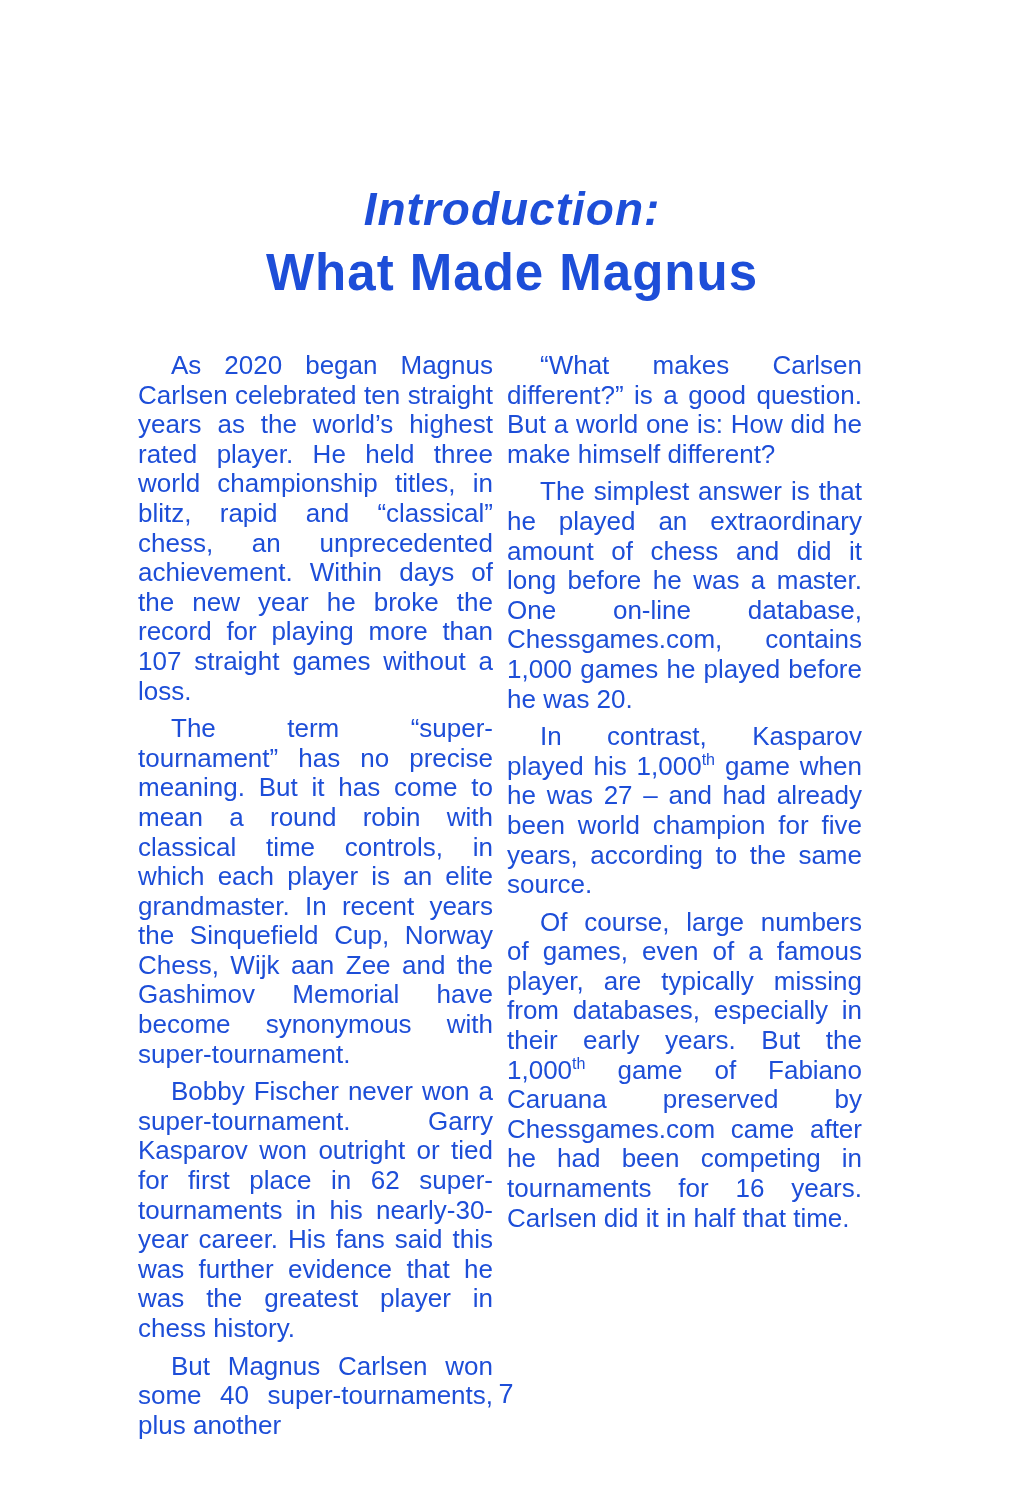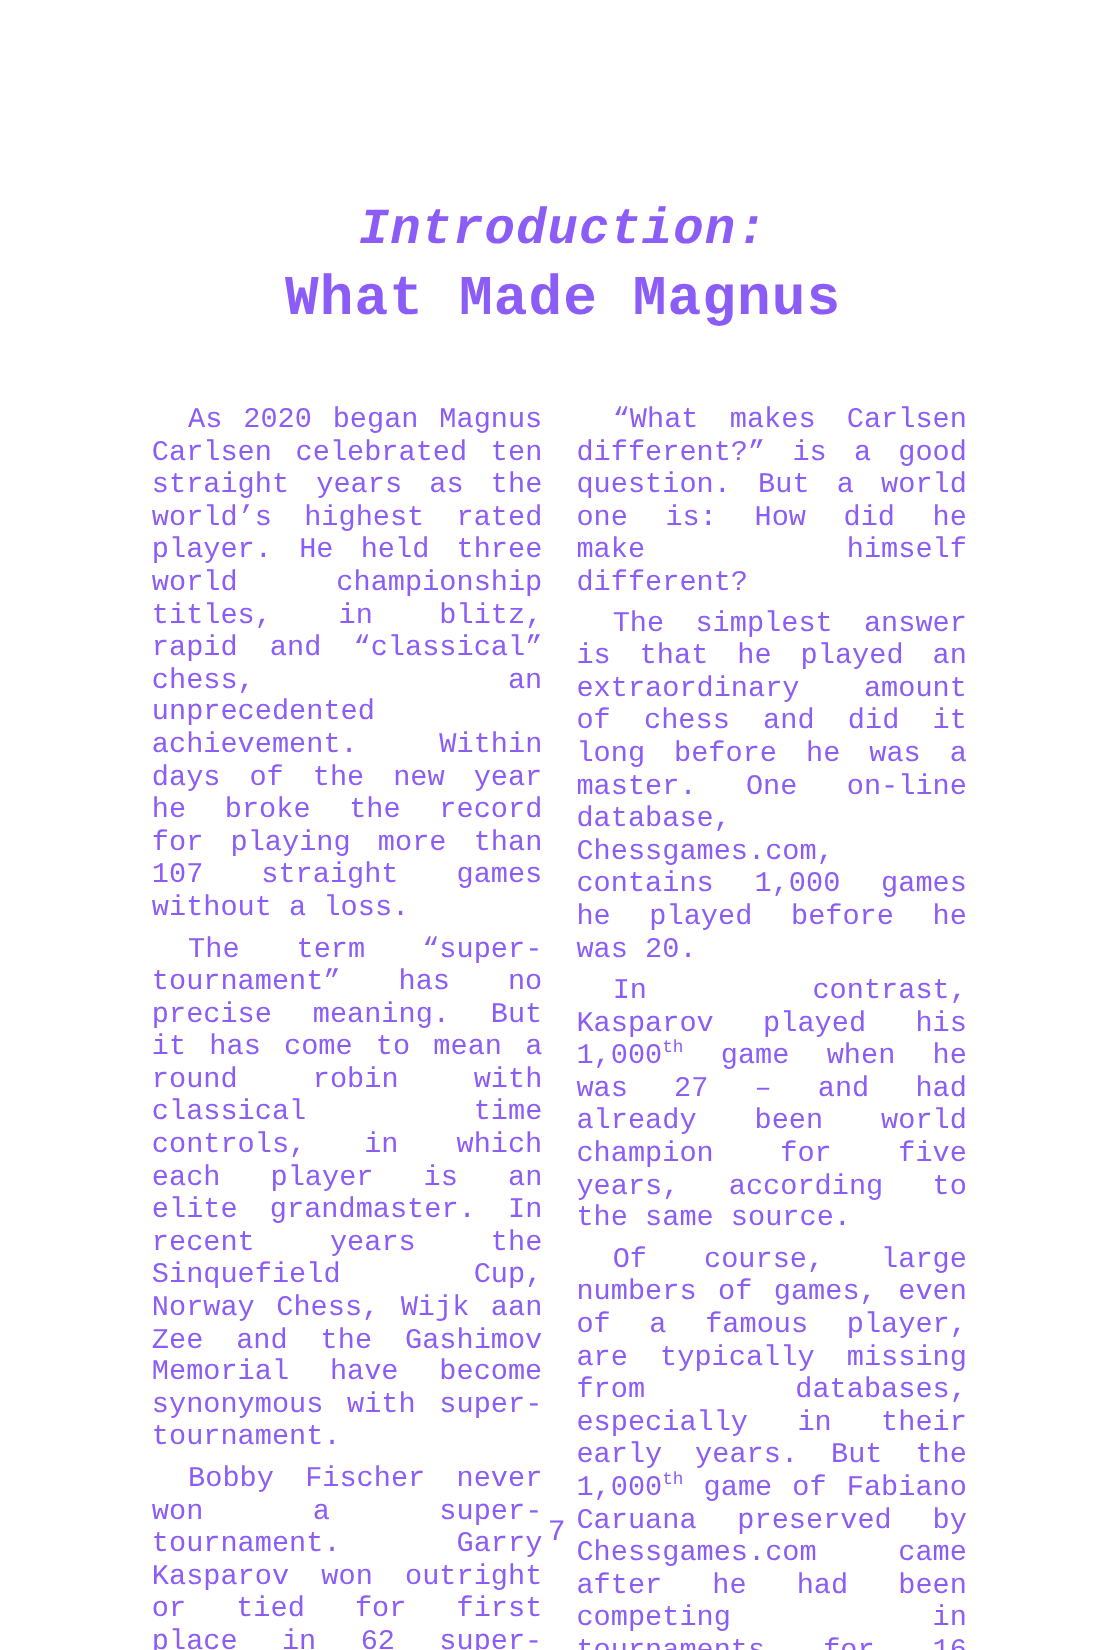--- a/index.html
+++ b/index.html
@@ -6,22 +6,22 @@
     margin: 0;
     padding: 0;
     background: #ffffff;
   }
   .page {
     position: relative;
     width: 1012px;
     height: 1500px;
     background: #ffffff;
     overflow: hidden;
-    font-family: Liberation Mono, monospace;
-    color: #8b5cf6;
+    font-family: Liberation Sans, sans-serif;
+    color: #1d4ed8;
   }
   .title-block {
     position: absolute;
     top: 185px;
     left: 6px;
     width: 1012px;
     text-align: center;
     margin: 0;
   }
   .title-line-1 {
@@ -35,24 +35,24 @@
   .title-line-2 {
     display: block;
     font-weight: bold;
     font-size: 51px;
     line-height: 1.0;
     margin-top: 14px;
     letter-spacing: 1px;
   }
   .columns {
     position: absolute;
-    top: 367px;
+    top: 351px;
     left: 138px;
     display: flex;
-    gap: 31px;
+    gap: 14px;
   }
   .col {
     width: 355px;
     font-size: 26px;
     line-height: 29.6px;
     text-align: justify;
     text-justify: inter-word;
   }
   .col p {
     margin: 0 0 8px 0;
@@ -84,20 +84,21 @@
     <span class="title-line-1">Introduction:</span>
     <span class="title-line-2">What Made Magnus</span>
   </h1>
 
   <div class="columns">
 
     <div class="col">
       <p>As 2020 began Magnus Carlsen celebrated ten straight years as the world’s highest rated player. He held three world championship titles, in blitz, rapid and “classical” chess, an unprecedented achievement. Within days of the new year he broke the record for playing more than 107 straight games without a loss.</p>
       <p>The term “super-tournament” has no precise meaning. But it has come to mean a round robin with classical time controls, in which each player is an elite grandmaster. In recent years the Sinquefield Cup, Norway Chess, Wijk aan Zee and the Gashimov Memorial have become synonymous with super-tournament.</p>
       <p>Bobby Fischer never won a super-tournament. Garry Kasparov won outright or tied for first place in 62 super-tournaments in his nearly-30-year career. His fans said this was further evidence that he was the greatest player in chess history.</p>
+      <p>But Magnus Carlsen won some 40 super-tournaments, plus another</p>
     </div>
 
     <div class="col">
       <p>“What makes Carlsen different?” is a good question. But a world one is: How did he make himself different?</p>
       <p>The simplest answer is that he played an extraordinary amount of chess and did it long before he was a master. One on-line database, Chessgames.com, contains 1,000 games he played before he was 20.</p>
       <p>In contrast, Kasparov played his 1,000<sup>th</sup> game when he was 27 – and had already been world champion for five years, according to the same source.</p>
       <p>Of course, large numbers of games, even of a famous player, are typically missing from databases, especially in their early years. But the 1,000<sup>th</sup> game of Fabiano Caruana preserved by Chessgames.com came after he had been competing in tournaments for 16 years. Carlsen did it in half that time.</p>
     </div>
 
   </div>

